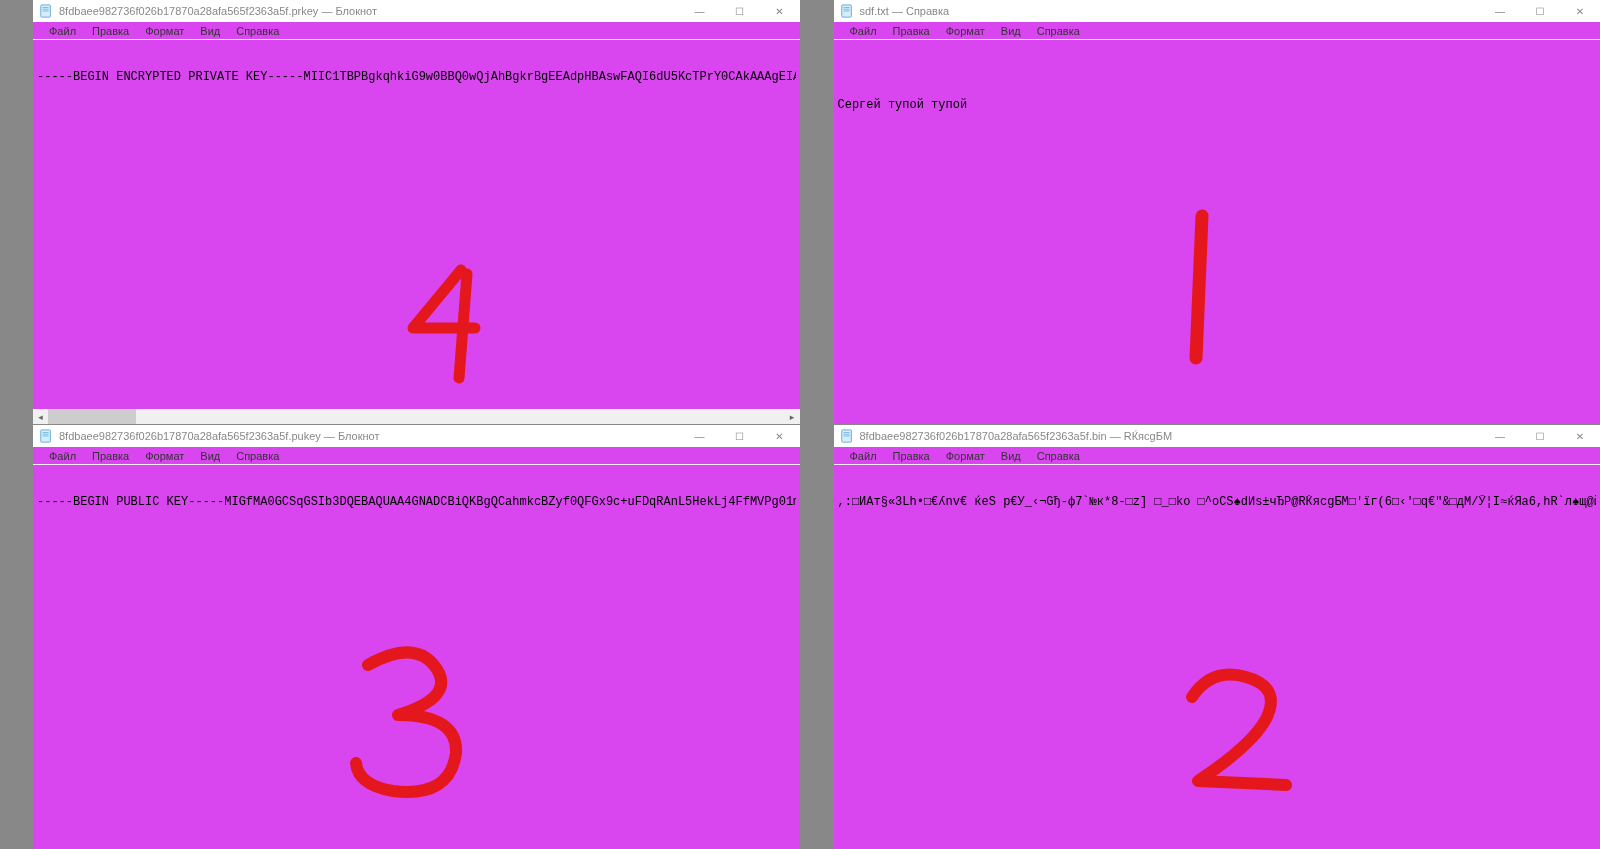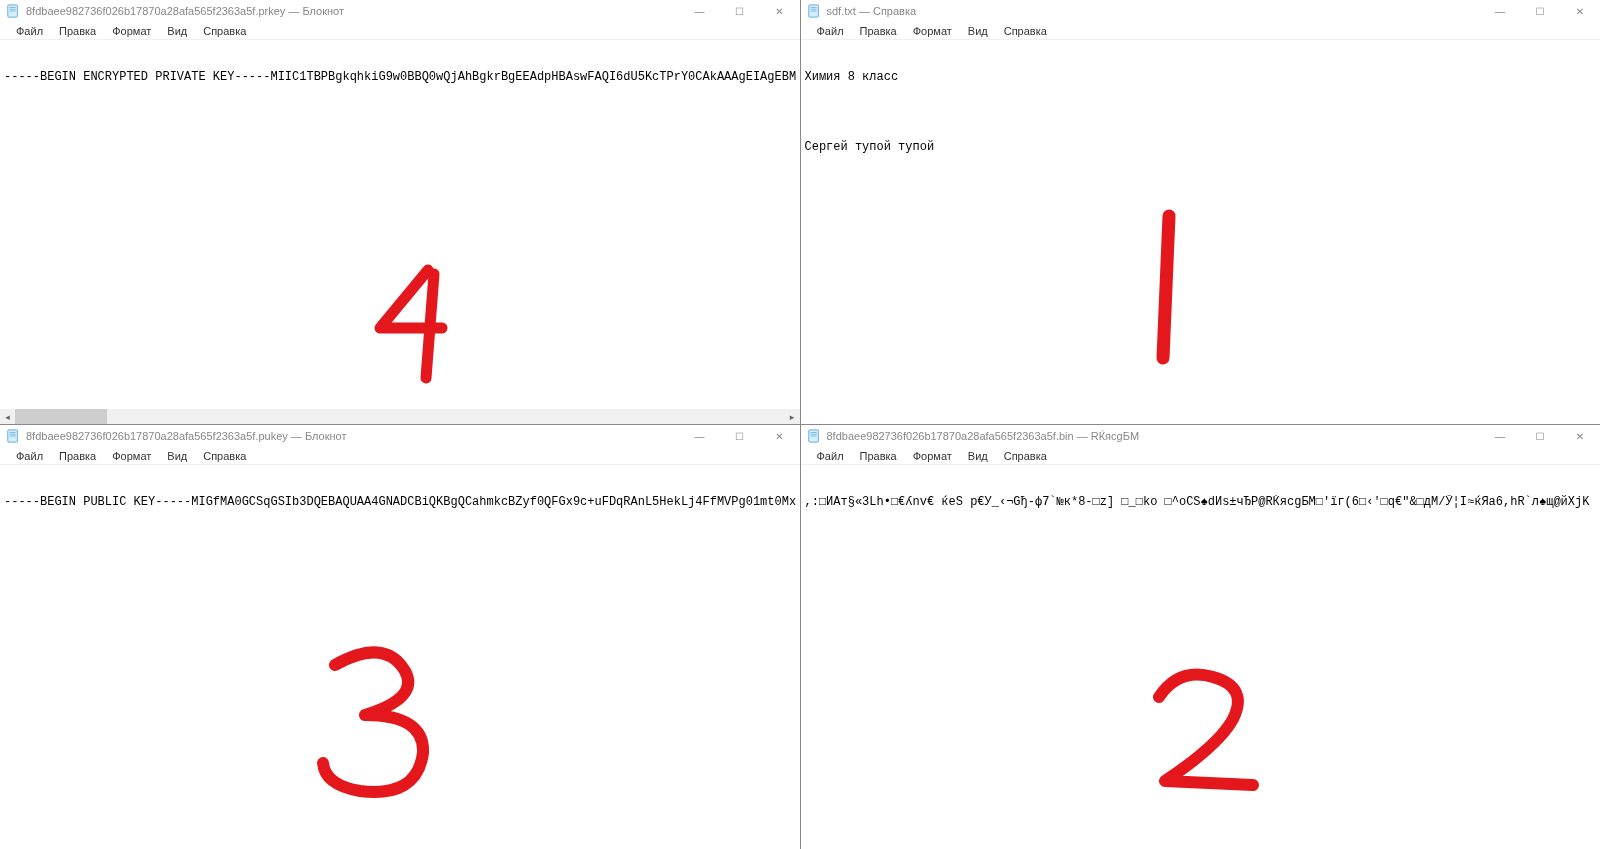--- a/index.html
+++ b/index.html
@@ -7,25 +7,26 @@
       width: 1600px;
       height: 849px;
       font-family: "Segoe UI", Tahoma, sans-serif;
       background: #888;
       display: grid;
       grid-template-columns: 1fr 1fr;
       grid-template-rows: 1fr 1fr;
       gap: 1px;
     }
     .notepad-window {
-      background: #ffffff;
+      background: #d946ef;
       display: flex;
       flex-direction: column;
       position: relative;
       overflow: hidden;
+      margin-left: 33px;
     }
     .titlebar {
       height: 22px;
       background: #fff;
       display: flex;
       align-items: center;
       padding-left: 6px;
       border-bottom: 0px solid #eee;
       color: #888;
       font-size: 11px;
@@ -177,21 +178,20 @@
     </div>
   </div>
   <div class="menubar">
     <span class="menu-item">Файл</span>
     <span class="menu-item">Правка</span>
     <span class="menu-item">Формат</span>
     <span class="menu-item">Вид</span>
     <span class="menu-item">Справка</span>
   </div>
   <div class="text-area">
-    <div class="text-line">Химия 8 класс</div>
     <div class="text-line"></div>
     <div class="text-line">Сергей тупой тупой</div>
     <div class="overlay-annotation ann-1">
       <svg viewBox="0 0 60 160">
         <path d="M28 8 L22 150" stroke="#e4171d" stroke-width="13" fill="none" stroke-linecap="round"></path>
       </svg>
     </div>
   </div>
 </div>
 

